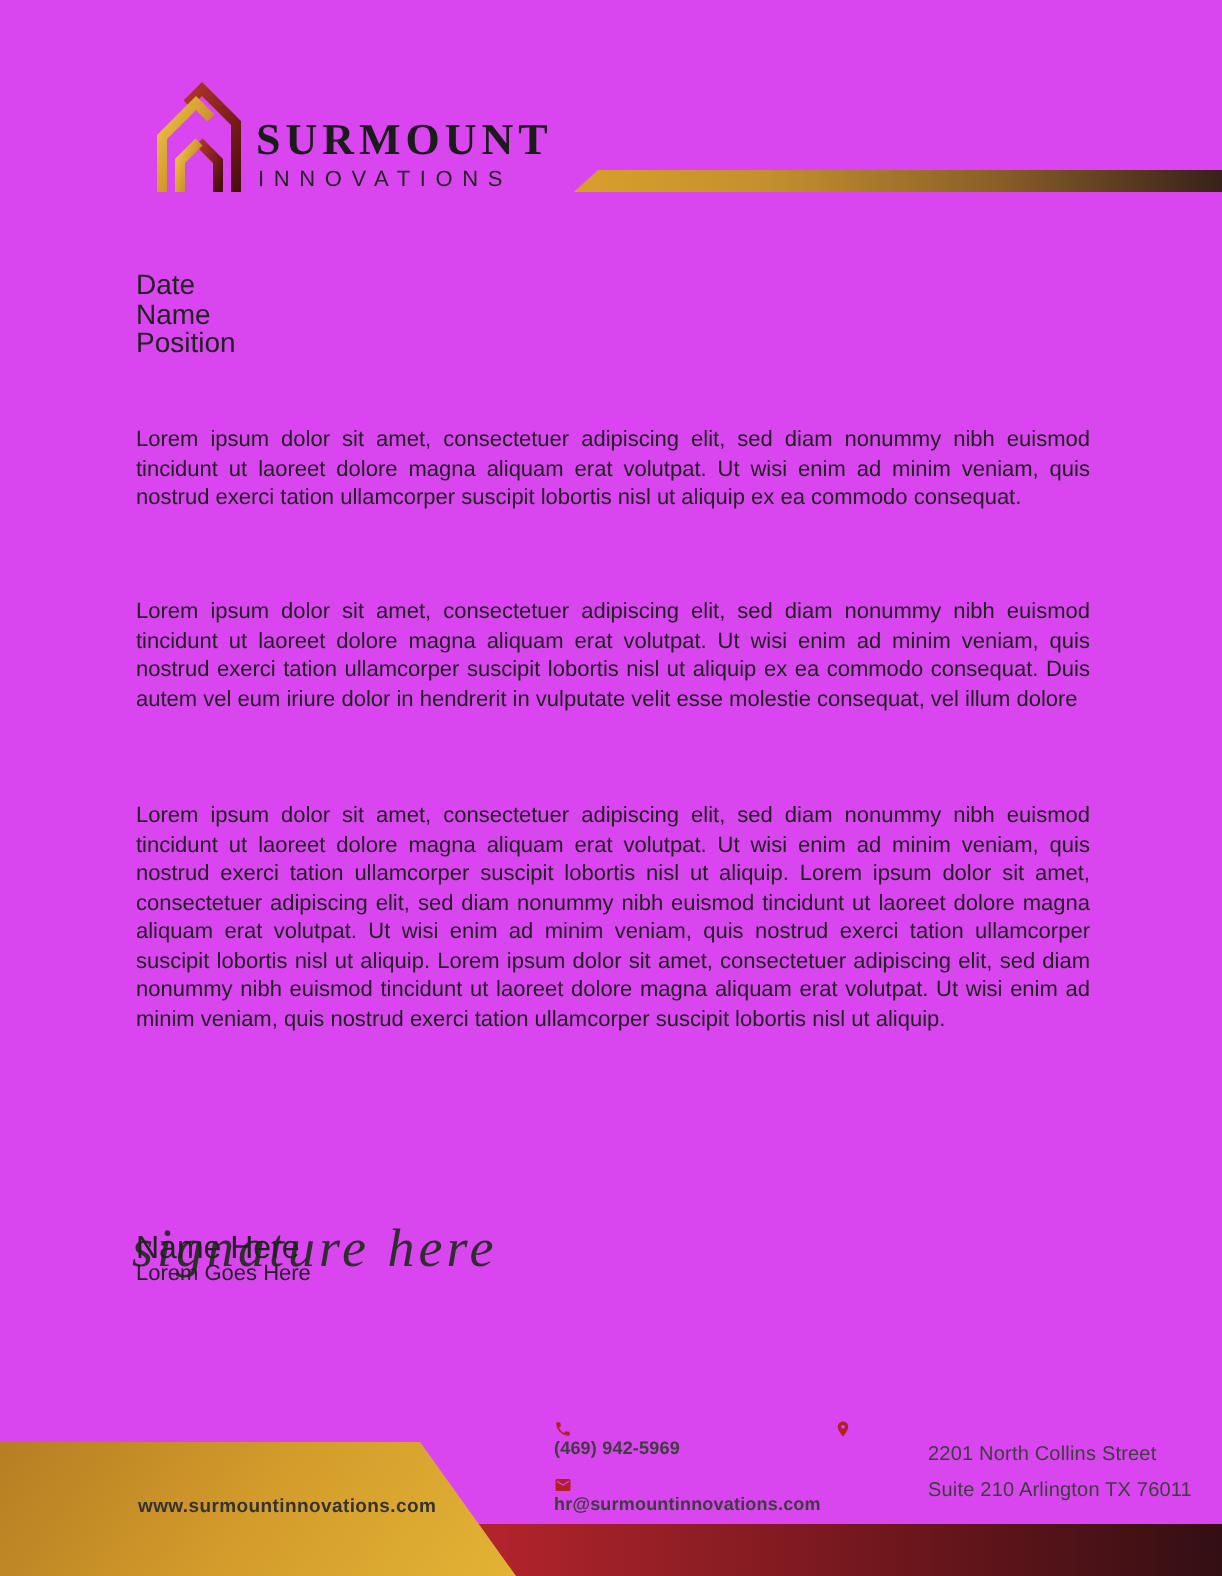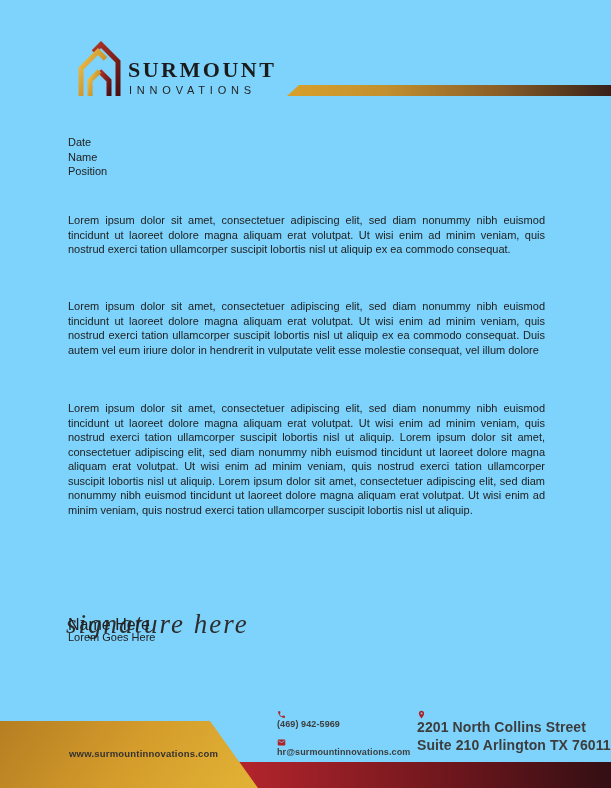--- a/index.html
+++ b/index.html
@@ -1,17 +1,17 @@
 <!DOCTYPE html>
 <html><head>
 <meta charset="utf-8">
 <style>
   html,body { margin:0; padding:0; background:#ffffff; }
   .page {
-    position:relative; width:611px; height:788px; background:#7dd3fc;
+    position:relative; width:611px; height:788px; background:#d946ef;
     font-family:"Liberation Sans", sans-serif; overflow:hidden;
   }
 
   
   .logo { position:absolute; left:77px; top:41px; width:45px; height:58px; }
   .brand-name {
     position:absolute; left:128px; top:57px;
     font-family:"Liberation Serif", serif; font-weight:bold;
     font-size:22px; letter-spacing:2.5px; color:#1b1b1b; white-space:nowrap;
   }
@@ -19,21 +19,21 @@
     position:absolute; left:129px; top:84px;
     font-size:11px; letter-spacing:4.8px; color:#242424; white-space:nowrap;
   }
   .header-stripe {
     position:absolute; left:287px; top:85px; width:324px; height:11px;
     background:linear-gradient(90deg,#D8A02A 0%,#C3902F 30%,#8A5F28 65%,#38211A 100%);
     clip-path:polygon(12px 0, 100% 0, 100% 100%, 0 100%);
   }
 
   
-  .recipient { position:absolute; left:68px; top:135px; font-size:11px; line-height:14.5px; color:#212121; }
+  .recipient { position:absolute; left:68px; top:135px; font-size:14px; line-height:14.5px; color:#212121; }
 
   
   .para {
     position:absolute; left:68px; width:477px; margin:0;
     font-size:11px; line-height:14.55px; text-align:justify; color:#212121;
   }
   .p1 { top:213px; } .p2 { top:299px; } .p3 { top:401px; }
 
   
   .sig-script {
@@ -56,21 +56,21 @@
   }
   .website {
     position:absolute; left:69px; top:748px;
     font-size:9.5px; font-weight:bold; letter-spacing:0.2px; color:#363230; white-space:nowrap;
   }
   .contact-col1 { position:absolute; left:277px; top:709px; }
   .contact-col2 { position:absolute; left:417px; top:709px; }
   .contact-row { display:flex; align-items:flex-start; margin-bottom:7px;flex-direction:column; }
   .contact-row svg { width:9px; height:9px; margin-right:7px; margin-top:1px; flex:none; fill:#B02025; }
   .contact-text { font-size:9px; font-weight:bold; color:#3d3d3d; letter-spacing:0.1px; line-height:11px; white-space:nowrap; }
-  .addr-text { font-size:14px; font-weight:bold; color:#3d3d3d; letter-spacing:0.1px; line-height:17.5px; white-space:nowrap; }
+  .addr-text { font-size:10px; font-weight:normal; color:#3d3d3d; letter-spacing:0.1px; line-height:17.5px; white-space:nowrap;margin-left:47px; }
 </style>
 </head>
 <body>
 
 <div class="page">
 
   <svg class="logo" viewBox="0 0 90 114" aria-hidden="true">
     <defs>
       <linearGradient id="lgGold" x1="0" y1="0" x2="1" y2="1">
         <stop offset="0" stop-color="#EFC14B"></stop>

